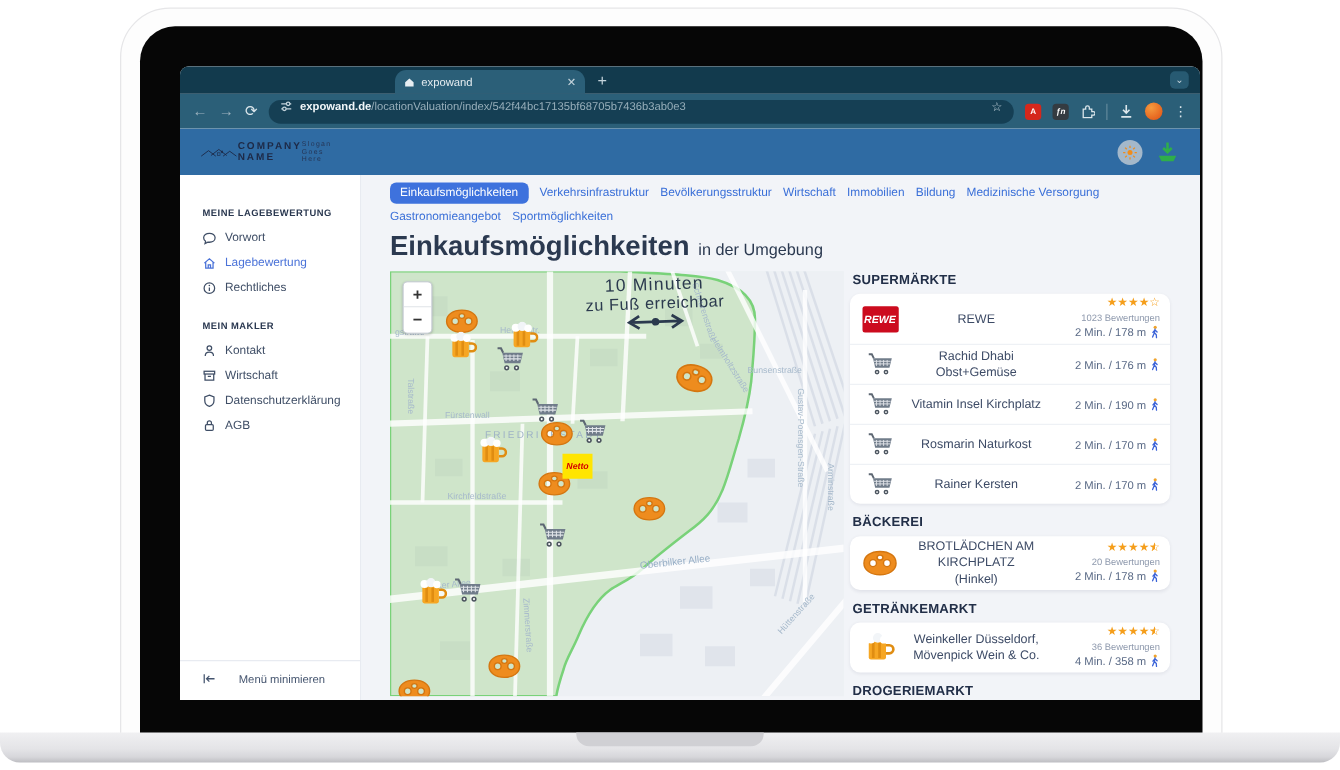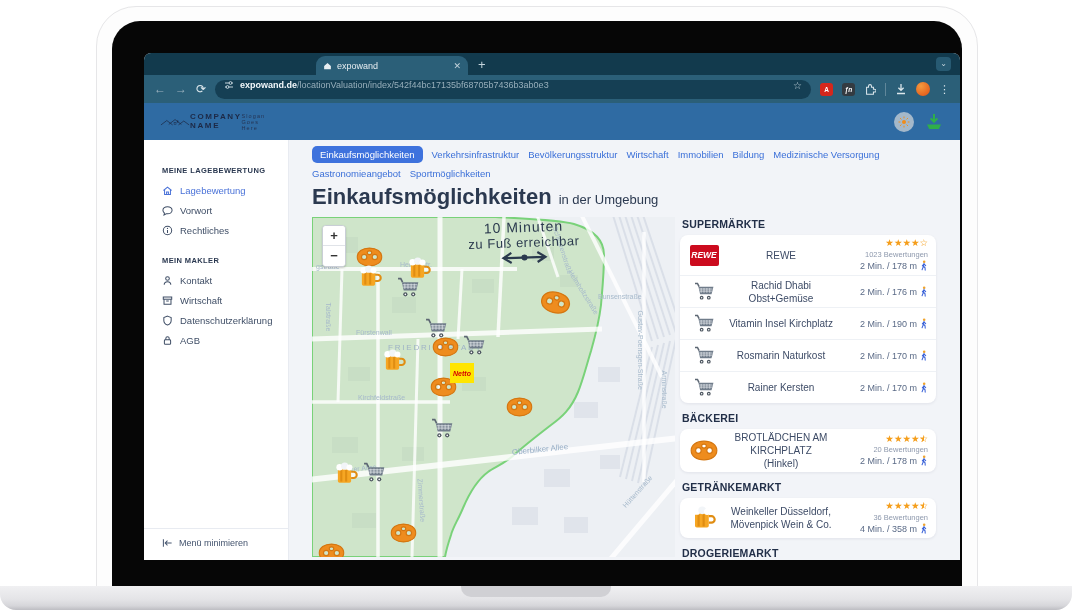--- a/index.html
+++ b/index.html
@@ -59,21 +59,21 @@
   .app-body{flex:1;display:flex;min-height:0;}
   .sidebar{width:144px;background:#fff;border-right:1px solid #e8ebf1;
     display:flex;flex-direction:column;padding-top:26px;flex:none;}
   .side-title{font-size:7.5px;font-weight:700;letter-spacing:.4px;color:#2a3850;padding:0 0 5px 18px;}
   .side-title.second{margin-top:16px;}
   .side-item{display:flex;align-items:center;gap:7px;padding:4.5px 4px 4.5px 18px;
     font-size:9.5px;color:#3f4e66;}
   .side-item svg{flex:none;}
   .side-item.active{color:#4a72d8;}
   .side-min{margin-top:auto;border-top:1px solid #e8ebf1;padding:9px 0 12px 18px;
-    display:flex;align-items:center;gap:6px;font-size:9px;color:#44546e;}
+    display:flex;align-items:center;gap:18px;font-size:9px;color:#44546e;}
 
   .main{flex:1;padding:6px 24px 0 23px;overflow:hidden;}
   .nav-row{display:flex;gap:9px;align-items:center;font-size:9.5px;margin-bottom:5px;white-space:nowrap;}
   .nav-link{color:#3a6fd8;}
   .nav-pill{background:#3e72dd;color:#fff;padding:3px 8px;border-radius:5px;}
   .page-title-row{margin:7px 0 9px;display:flex;align-items:baseline;gap:7px;}
   .page-title{font-size:22px;font-weight:700;color:#2b3950;line-height:1;}
   .page-subtitle{font-size:13px;font-weight:500;color:#2b3950;}
 
   .content{display:flex;gap:5px;}
@@ -228,31 +228,31 @@
                 <path d="M3,11.5h14l-2.2,4.5H5.2z" fill="#2fae4a"></path>
               </svg>
             </div>
           </div>
 
           <div class="app-body">
 
             <aside class="sidebar">
               <div class="side-title">MEINE LAGEBEWERTUNG</div>
 
+              <div class="side-item">
+                <svg width="11" height="11" viewBox="0 0 12 12">
+                  <path d="M6,1.8c2.8,0 5,1.7 5,3.9S8.8,9.6 6,9.6c-.5,0-1,0-1.4-.1L2.2,10.8l.5-2C1.6,8 1,7 1,5.7 1,3.5 3.2,1.8 6,1.8z" fill="none" stroke="currentColor" stroke-width="1.1"></path>
+                </svg>
+                <span>Vorwort</span>
+              </div>
               <div class="side-item active">
                 <svg width="11" height="11" viewBox="0 0 12 12">
                   <path d="M1.6,6 6,2.3 10.4,6 M2.8,5.2V10.4h6.4V5.2 M5,10.4V7.6h2v2.8" fill="none" stroke="currentColor" stroke-width="1.1"></path>
                 </svg>
                 <span>Lagebewertung</span>
-              </div>
-              <div class="side-item">
-                <svg width="11" height="11" viewBox="0 0 12 12">
-                  <path d="M6,1.8c2.8,0 5,1.7 5,3.9S8.8,9.6 6,9.6c-.5,0-1,0-1.4-.1L2.2,10.8l.5-2C1.6,8 1,7 1,5.7 1,3.5 3.2,1.8 6,1.8z" fill="none" stroke="currentColor" stroke-width="1.1"></path>
-                </svg>
-                <span>Vorwort</span>
               </div>
               <div class="side-item">
                 <svg width="11" height="11" viewBox="0 0 12 12">
                   <circle cx="6" cy="6" r="4.6" fill="none" stroke="currentColor" stroke-width="1.1"></circle>
                   <path d="M6,5.4V8.6" stroke="currentColor" stroke-width="1.1"></path>
                   <circle cx="6" cy="3.7" r="0.7" fill="currentColor"></circle>
                 </svg>
                 <span>Rechtliches</span>
               </div>
 

